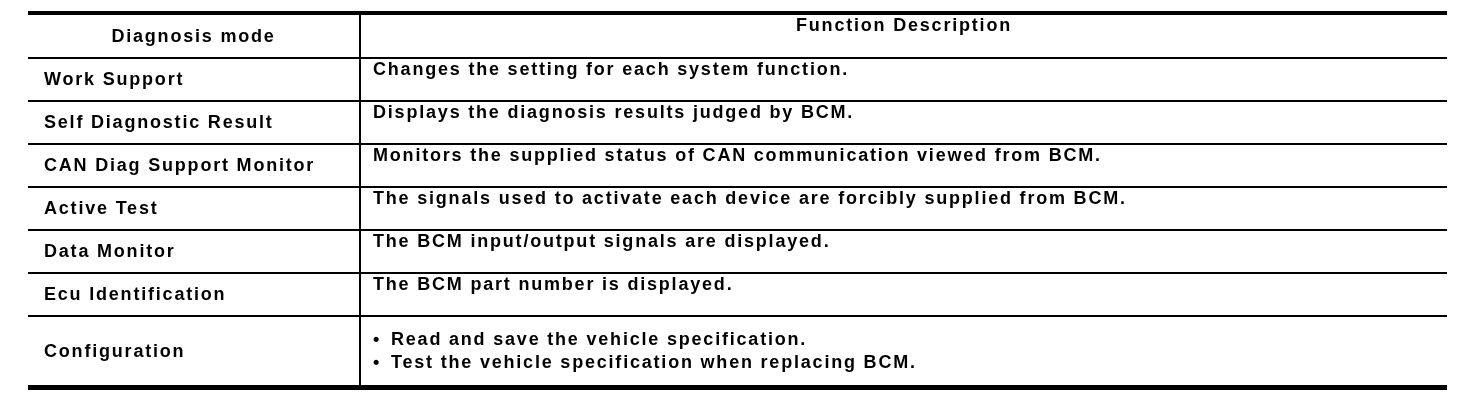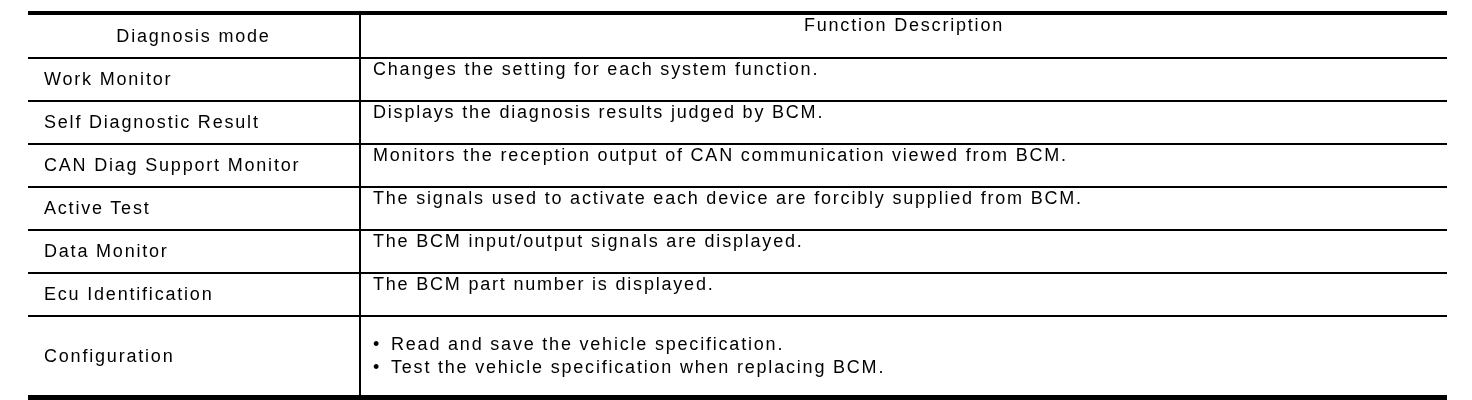--- a/index.html
+++ b/index.html
@@ -22,27 +22,28 @@
     width: 1419px;
     box-sizing: border-box;
     border-top: 4px solid #000000;
     border-bottom: 5px solid #000000;
     font-size: 18px;
     letter-spacing: 1.8px;
   }
   .t-row {
     display: flex;
     align-items: stretch;
+    font-weight: bold;
   }
   .t-row:not(:last-child) {
     border-bottom: 2px solid #000000;
   }
   .row-header { height: 42px; }
   .row-body   { height: 41px; }
-  .row-tall   { height: 78px; }
+  .row-tall   { height: 68px; }
   .c-mode {
     flex: 0 0 333px;
     width: 333px;
     box-sizing: border-box;
     border-right: 2px solid #000000;
     display: flex;
     align-items: center;
     padding-left: 16px;
   }
   .c-desc {
@@ -84,42 +85,42 @@
     <div class="c-mode c-center">
       <span class="cell-text">Diagnosis mode</span>
     </div>
     <div class="c-desc c-center">
       <span class="cell-text">Function Description</span>
     </div>
   </div>
 
   <div class="t-row row-body">
     <div class="c-mode">
-      <span class="cell-text">Work Monitor</span>
+      <span class="cell-text">Work Support</span>
     </div>
     <div class="c-desc">
       <span class="cell-text">Changes the setting for each system function.</span>
     </div>
   </div>
 
   <div class="t-row row-body">
     <div class="c-mode">
       <span class="cell-text">Self Diagnostic Result</span>
     </div>
     <div class="c-desc">
       <span class="cell-text">Displays the diagnosis results judged by BCM.</span>
     </div>
   </div>
 
   <div class="t-row row-body">
     <div class="c-mode">
       <span class="cell-text">CAN Diag Support Monitor</span>
     </div>
     <div class="c-desc">
-      <span class="cell-text">Monitors the reception output of CAN communication viewed from BCM.</span>
+      <span class="cell-text">Monitors the supplied status of CAN communication viewed from BCM.</span>
     </div>
   </div>
 
   <div class="t-row row-body">
     <div class="c-mode">
       <span class="cell-text">Active Test</span>
     </div>
     <div class="c-desc">
       <span class="cell-text">The signals used to activate each device are forcibly supplied from BCM.</span>
     </div>

